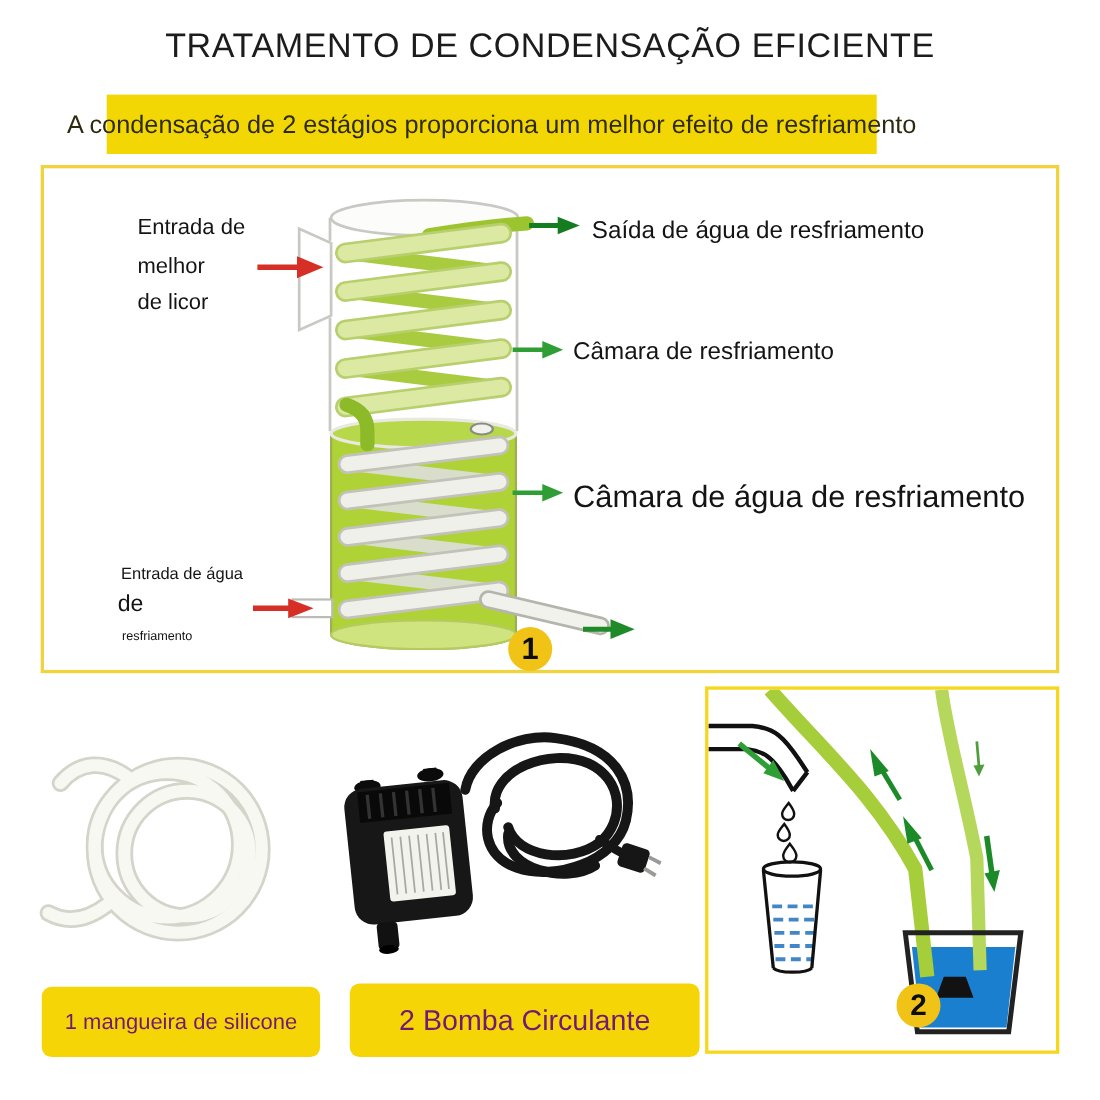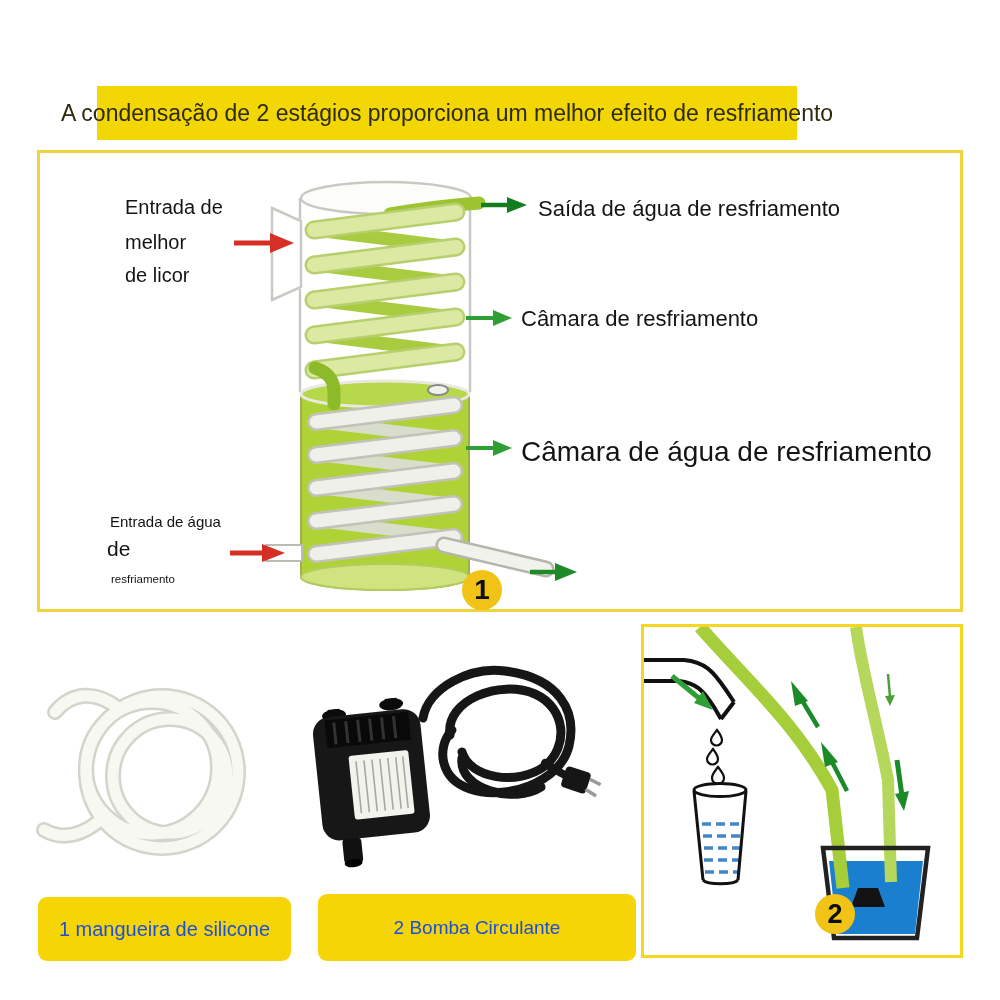--- a/index.html
+++ b/index.html
@@ -38,31 +38,32 @@
   .lbl-liquor-out{left:586px;top:557px;font-size:26px;}
   .badge{
     position:absolute;border-radius:50%;background:#F0C316;color:#0d0d0d;
     display:flex;align-items:center;justify-content:center;font-weight:bold;
   }
   .badge-1{left:462px;top:570px;width:40px;height:40px;font-size:28px;}
   .badge-2{left:815px;top:894px;width:40px;height:40px;font-size:27px;}
   .chip{
     position:absolute;background:#F5D506;border-radius:9px;
     display:flex;align-items:center;justify-content:center;
-    color:#1d4ed8;white-space:nowrap;
+    color:#701a75;white-space:nowrap;
   }
   .chip-1{left:38px;top:897px;width:253px;height:64px;font-size:20px;}
-  .chip-2{left:318px;top:894px;width:318px;height:67px;font-size:19px;text-align:right;}
+  .chip-2{left:318px;top:894px;width:318px;height:67px;font-size:26px;text-align:right;}
   svg{display:block;}
 </style>
 </head>
 <body>
 
 <div class="page">
 
+  <div class="abs title">TRATAMENTO DE CONDENSAÇÃO EFICIENTE</div>
 
   <div class="abs banner">A condensação de 2 estágios proporciona um melhor efeito de resfriamento</div>
 
   <div class="abs main-box"></div>
 
   <svg class="abs" style="left:40px;top:153px;" width="914" height="450" viewBox="40 153 914 450">
 
     <g>
       <path d="M300,198 L300,392" stroke="#c9c9c4" stroke-width="2.5" fill="none"></path>
       <path d="M470,198 L470,392" stroke="#c9c9c4" stroke-width="2.5" fill="none"></path>

